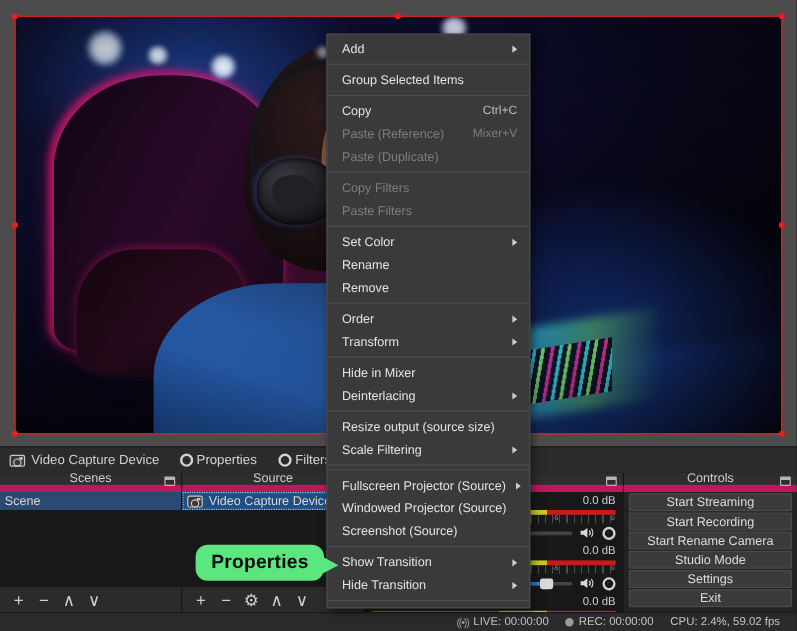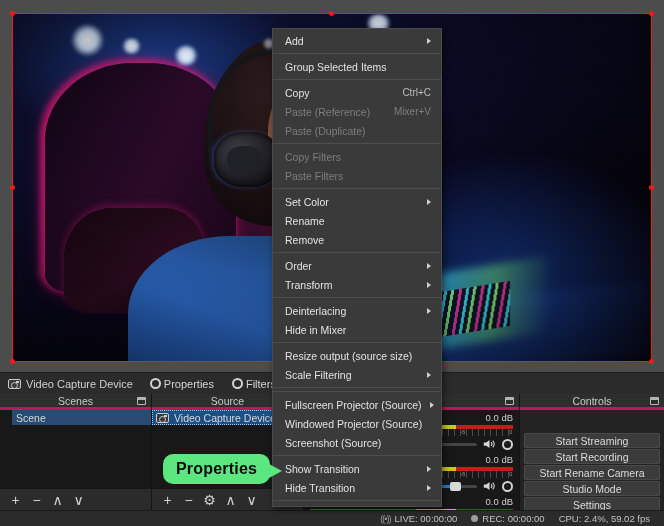--- a/index.html
+++ b/index.html
@@ -168,44 +168,44 @@
   }
   .camIco::after {
     content:""; position:absolute; right:1.5px; top:1.5px; width:3px; height:2px; background:#c9c9c9;
   }
 
   
   #docks { position:absolute; left:0; top:394px; width:664px; height:116px; display:flex; }
   .dock { background:#232323; display:flex; flex-direction:column; }
   .dockHdr {
     height:16px; background:#2e2e2e; color:#cccccc; font-size:10.5px;
-    display:flex; align-items:flex-end; justify-content:center; position:relative;
-    border-bottom:3px solid #be185d;
+    display:flex; align-items:center; justify-content:center; position:relative;
+    border-bottom:6px solid #be185d;
   }
   .popIco {
     position:absolute; right:5px; top:3px; width:9px; height:8px;
     border:1px solid #b4b4b4; border-top-width:3px; border-radius:1px;
   }
   .dockBody { flex:1; background:#181818; overflow:hidden; position:relative; }
   .dockFoot {
     height:22px; background:#2b2b2b; display:flex; align-items:center; gap:2px;
     padding-left:6px; border-top:1px solid #161616;
   }
   .tbBtn {
     width:19px; height:18px; display:flex; align-items:center; justify-content:center;
     color:#cfcfcf; font-size:14px; line-height:1;
   }
 
   #dockScenes { width:152px; border-right:1px solid #141414; }
   #dockSources { width:152px; border-right:1px solid #141414; }
   #dockMixer { width:216px; border-right:1px solid #141414; }
-  #dockControls { width:144px;gap:22px; }
+  #dockControls { width:144px; }
 
   .listRow { height:15px; display:flex; align-items:center; padding-left:4px; gap:5px; font-size:10.5px; color:#d6d6d6; }
-  .listRow.sel { background:#2a4a74;margin-left:12px; }
+  .listRow.sel { background:#2a4a74; }
   .listRow.selDashed { background:#1d4f85; outline:1px dotted #9fc4ef; outline-offset:-1px; }
 
   
   .mixTrack { padding:2px 6px 1px 6px; }
   .mixTop { display:flex; justify-content:space-between; align-items:center; font-size:9.5px; color:#d0d0d0; }
   .mixName { white-space:nowrap; overflow:hidden; text-overflow:ellipsis; max-width:120px; }
   .meter {
     height:4px; margin-top:2px;
     background:linear-gradient(90deg,#2a8b2a 0%,#2a8b2a 52%,#c8c820 52%,#c8c820 72%,#c81c1c 72%,#c81c1c 100%);
   }
@@ -524,25 +524,25 @@
   <div class="mi">
       <span class="mlbl">Order</span>
       <span class="arw"></span>
     </div>
   <div class="mi">
       <span class="mlbl">Transform</span>
       <span class="arw"></span>
     </div>
   <div class="msep"></div>
   <div class="mi">
+      <span class="mlbl">Hide in Mixer</span>
+    </div>
+  <div class="mi">
       <span class="mlbl">Deinterlacing</span>
       <span class="arw"></span>
-    </div>
-  <div class="mi">
-      <span class="mlbl">Hide in Mixer</span>
     </div>
   <div class="msep"></div>
   <div class="mi">
       <span class="mlbl">Resize output (source size)</span>
     </div>
   <div class="mi">
       <span class="mlbl">Scale Filtering</span>
       <span class="arw"></span>
     </div>
   <div class="msep"></div>

